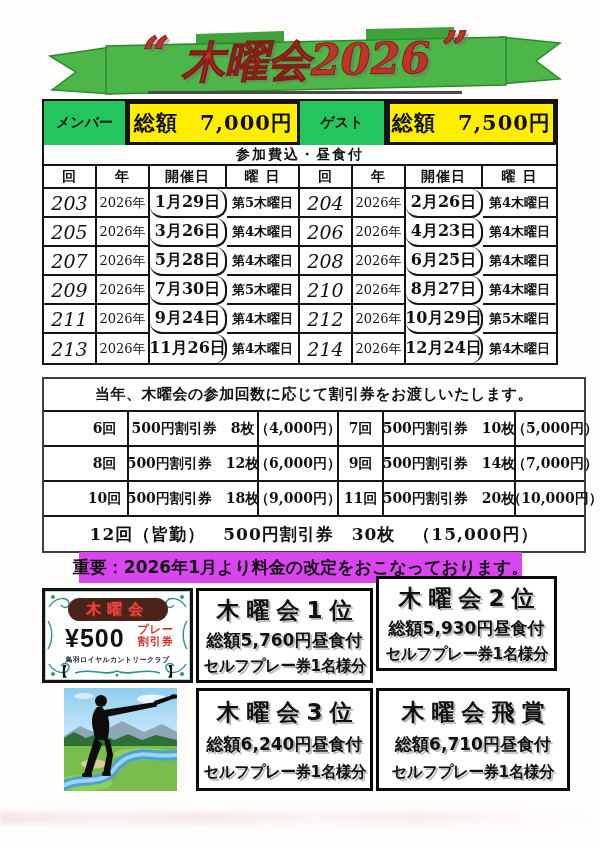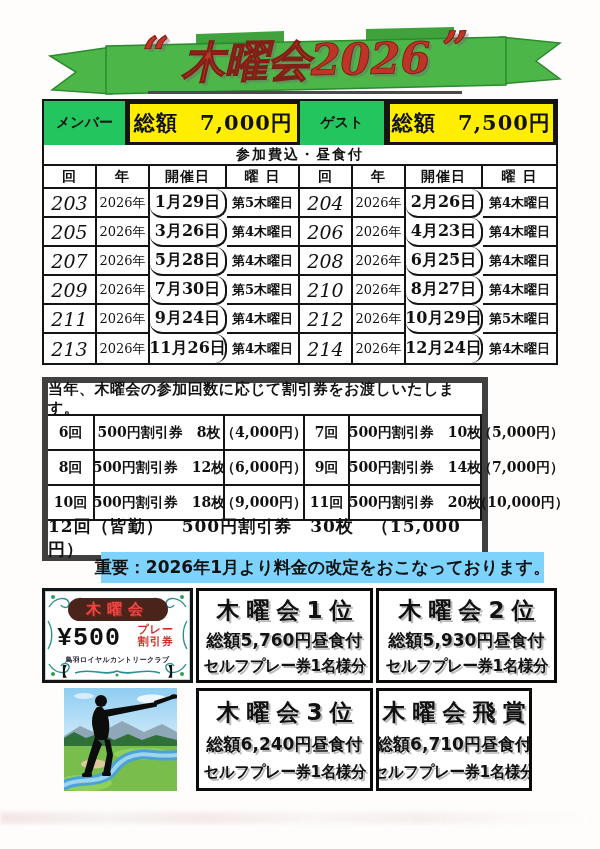--- a/index.html
+++ b/index.html
@@ -38,65 +38,65 @@
     border-right:2px solid #141414; border-bottom:2px solid #141414; overflow:hidden; white-space:nowrap; }
   .sc:nth-child(8n) { border-right:none; }
   .sched .row-last { border-bottom:none; }
   .sc.h { height:23px; font-size:14px; font-weight:bold; letter-spacing:1px; }
   .sc.d { height:29px; }
   .sc.c-no { font-size:19px;font-style:italic; }
   .sc.c-year { font-size:13px; }
   .sc.c-date { font-size:16px; font-weight:bold;border-radius:12px; }
   .sc.c-week { font-size:13px; font-weight:bold; }
   
-  .discount { position:absolute; left:42px; top:377px; width:446px; border:6px solid #404040; background:#fff; }
+  .discount { position:absolute; left:42px; top:377px; width:544px; border:2px solid #404040; background:#fff; }
   .disc-title { height:31px; display:flex; align-items:center; justify-content:center;
     font-size:15px; font-weight:bold; letter-spacing:.5px; }
-  .disc-grid { display:grid; grid-template-columns:47px 130px 80px 45px 132px 78px; border-top:2px solid #141414; }
+  .disc-grid { display:grid; grid-template-columns:47px 130px 80px 45px 132px 78px; border-top:2px solid #141414;padding-left:38px; }
   .dc { height:33px; display:flex; align-items:center; justify-content:center;
     border-right:2px solid #141414; font-size:14px; font-weight:bold; white-space:nowrap; overflow:hidden; }
   .dc:nth-child(6n) { border-right:none; }
   .disc-grid + .disc-grid .dc { border-top:none; }
   .disc-final { height:36px; display:flex; align-items:center; justify-content:center;
     border-top:2px solid #141414; font-size:17px; font-weight:bold; letter-spacing:1px; }
   
   .notice { position:absolute; left:79px; top:552px; width:443px; height:31px;
-    background:#7dd3fc; display:flex; align-items:center; justify-content:center;
+    background:#d946ef; display:flex; align-items:center; justify-content:center;
     font-family:"DejaVu Sans","Liberation Sans",sans-serif;
-    font-size:17px; font-weight:bold; white-space:nowrap;margin-left:22px; }
+    font-size:17px; font-weight:bold; white-space:nowrap; }
   
   .coupon { position:absolute; left:42px; top:588px; width:151px; height:95px;
     background:#fff; border:3px solid #141414; overflow:hidden; }
   .coupon-inner { position:absolute; inset:1px; outline:1px solid #b9d6d4; }
   .coupon svg.orn { position:absolute; inset:0; }
   .coupon-pill { position:absolute; left:50%; top:7px; transform:translateX(-50%);
     width:100px; height:23px; background:#4a241a; border-radius:12px;
     display:flex; align-items:center; justify-content:center;
     color:#ef4444; font-size:15px; font-weight:bold; letter-spacing:6px;
     text-shadow:1px 1px 0 #8c2c1c; white-space:nowrap; }
-  .coupon-amount { position:absolute; left:12px; top:33px; font-size:25px; font-weight:bold;
-    font-family:Liberation Mono, monospace; letter-spacing:1px;text-align:center; }
+  .coupon-amount { position:absolute; left:20px; top:33px; font-size:25px; font-weight:bold;
+    font-family:Liberation Sans, sans-serif; letter-spacing:1px;text-align:center; }
   .coupon-type { position:absolute; right:16px; top:33px; text-align:center;
     color:#d02d24; font-size:11px; font-weight:bold; line-height:1.1; letter-spacing:1px;
     font-family:"DejaVu Sans","Liberation Sans",sans-serif; }
   .coupon-club { position:absolute; left:0; right:0; top:64px; text-align:center;
     font-size:7px; font-weight:bold; color:#1c1c2c; letter-spacing:.3px; white-space:nowrap; }
   .coupon-brackets { position:absolute; left:10px; right:10px; top:72px;
     display:flex; justify-content:space-between; font-size:13px; font-weight:bold; }
   
   .golf { position:absolute; left:64px; top:688px; width:113px; height:103px; overflow:hidden; }
   
   .prize { position:absolute; background:#fff; border:3px solid #0a0a0a;
     display:flex; flex-direction:column; align-items:center; justify-content:space-evenly;
     font-family:"DejaVu Sans","Liberation Sans",sans-serif; font-weight:bold;
     text-shadow:2px 2px 0 rgba(120,120,120,.5); overflow:hidden; }
   .prize.p1 { left:196px; top:588px; width:177px; height:95px; }
-  .prize.p2 { left:376px; top:588px; width:181px; height:95px; }
+  .prize.p2 { left:376px; top:576px; width:181px; height:95px; }
   .prize.p3 { left:196px; top:688px; width:177px; height:103px; }
-  .prize.p4 { left:376px; top:688px; width:156px; height:103px; }
+  .prize.p4 { left:376px; top:688px; width:194px; height:103px; }
   .prize .l1 { font-size:23px; letter-spacing:7px; white-space:nowrap; text-indent:7px; }
   .prize .l2 { font-size:17px; white-space:nowrap; }
   .prize .l3 { font-size:16px; white-space:nowrap; letter-spacing:-.5px; transform:scaleX(.97); }
   
   .bleed { position:absolute; left:0; top:812px; width:600px; height:12px;
     background:linear-gradient(90deg, rgba(150,70,70,.12), rgba(130,110,110,.07) 18%,
       rgba(150,70,70,.10) 34%, rgba(140,120,120,.05) 52%, rgba(150,80,80,.08) 70%,
       rgba(150,120,120,.03) 85%, transparent);
     filter:blur(2px); }
 </style>

